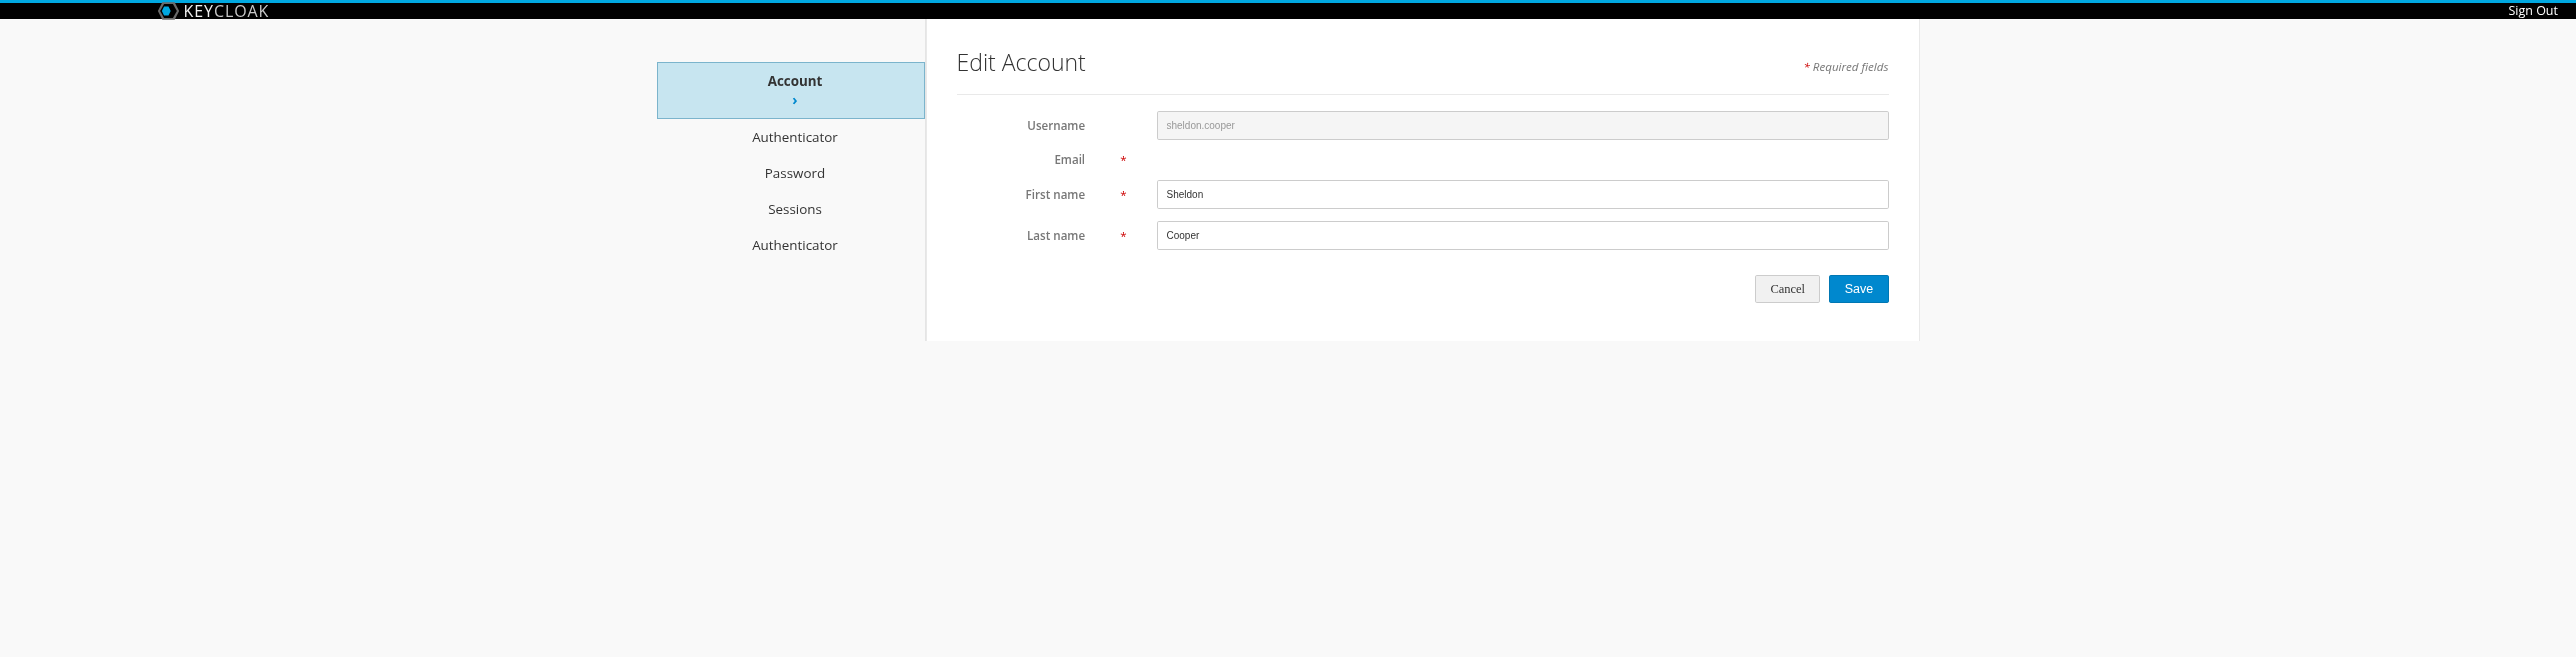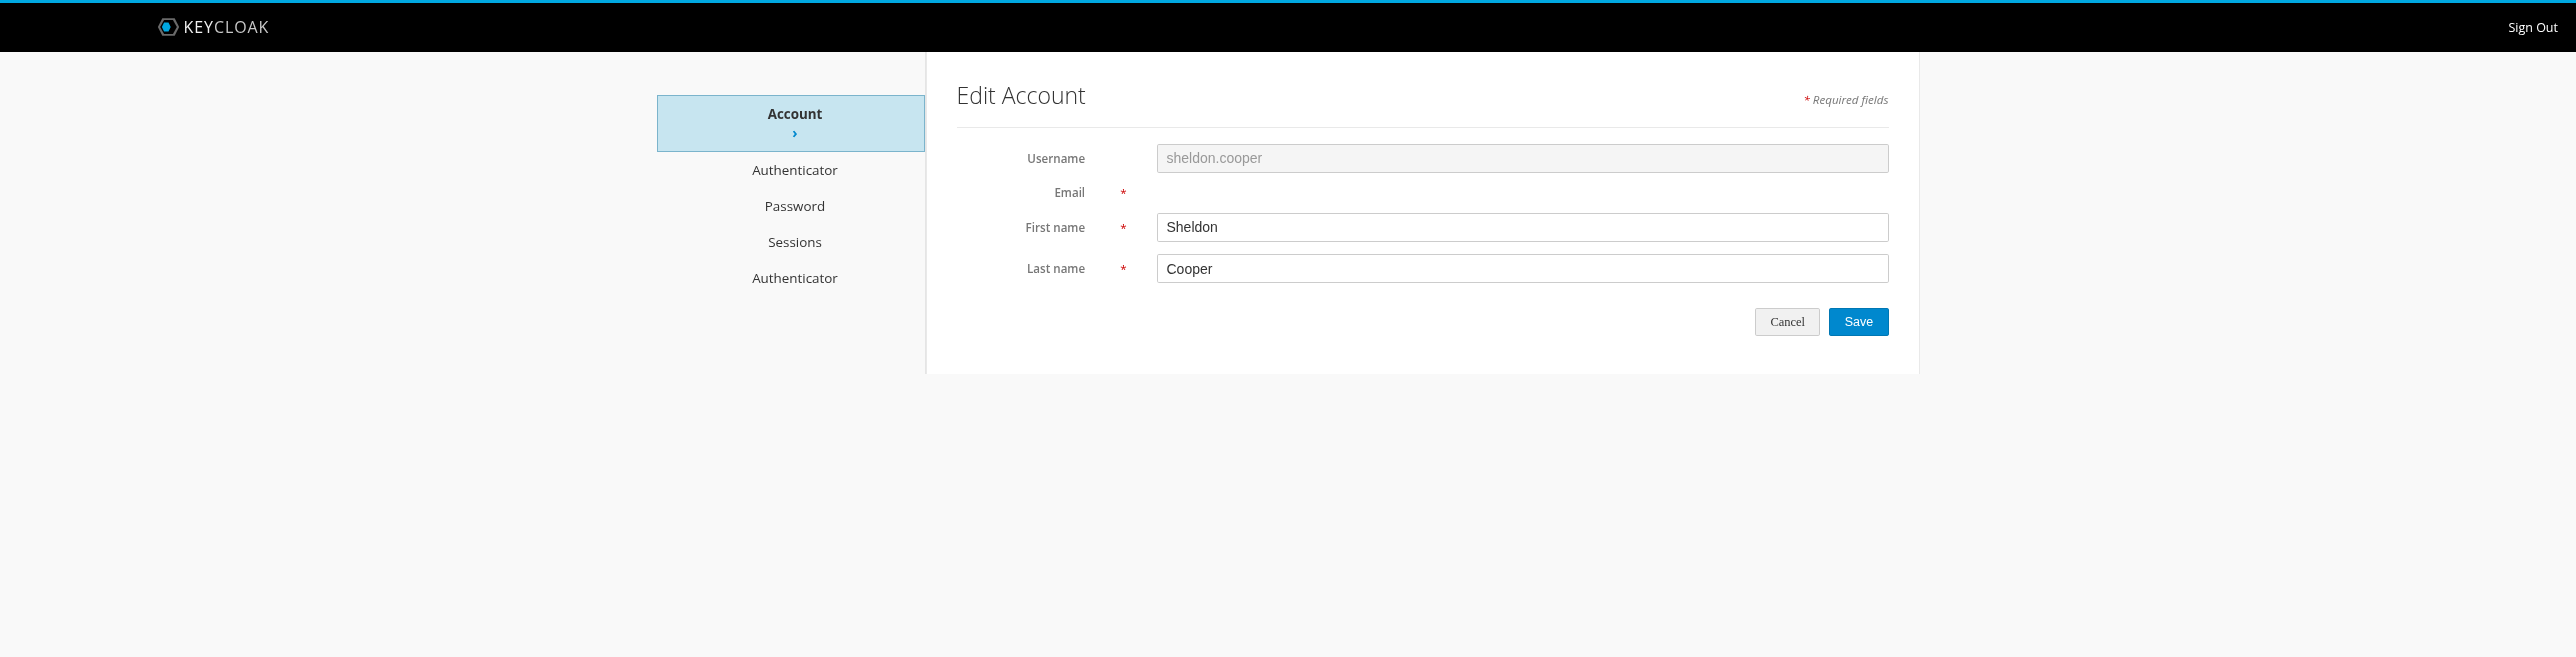--- a/index.html
+++ b/index.html
@@ -8,21 +8,21 @@
       background: #f9f9f9;
       color: #333;
     }
     .topbar-accent {
       height: 2.7px;
       background: #00a8e1;
     }
     .topbar {
       background: #000;
       color: #fff;
-      height: 49px;
+      height: 16px;
       display: flex;
       align-items: center;
       justify-content: space-between;
       padding: 0 18px 0 157px;
     }
     .logo {
       display: flex;
       align-items: center;
       gap: 3.6px;
     }
@@ -125,21 +125,21 @@
       color: #c00;
       font-size: 11.6px;
     }
     .input-col {
       flex: 1;
     }
     .input-col input {
       width: 100%;
       height: 29px;
       padding: 3.6px 9px;
-      font-size: 14px;
+      font-size: 10px;
       border: 0.9px solid #ccc;
       border-radius: 1.8px;
       background: #fff;
       color: #333;
     }
     .input-col input[disabled] {
       background: #f5f5f5;
       color: #999;
     }
     .form-actions {

